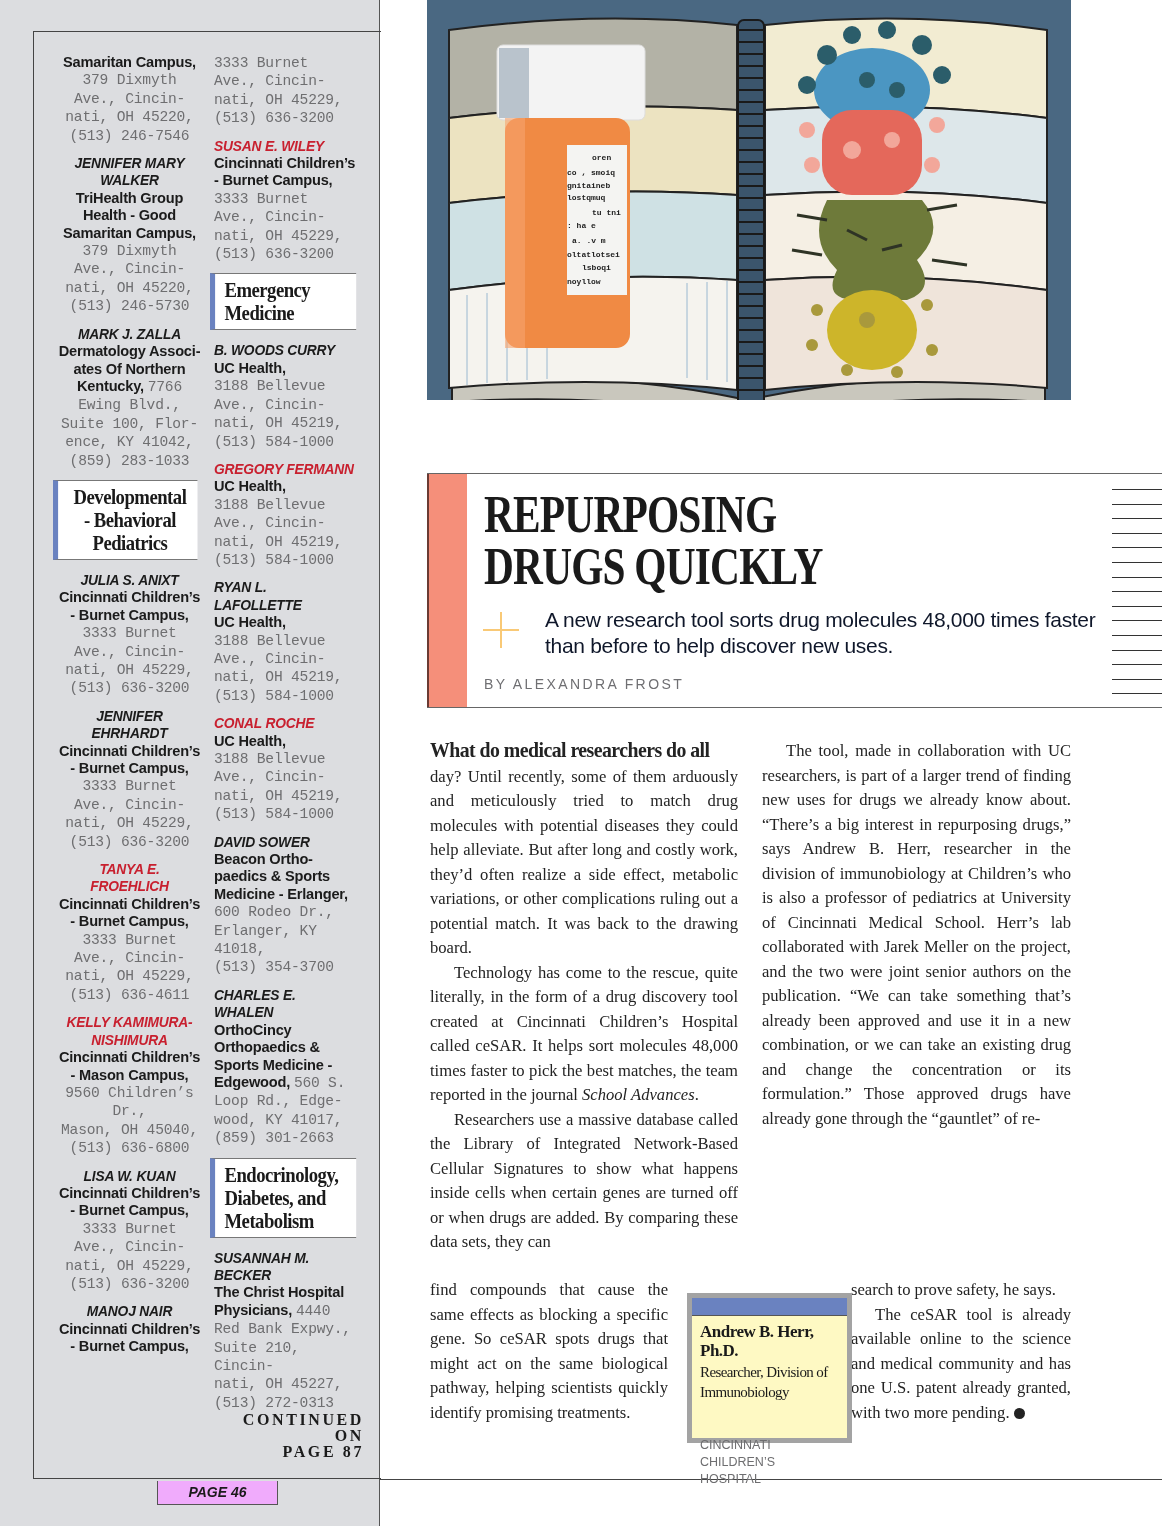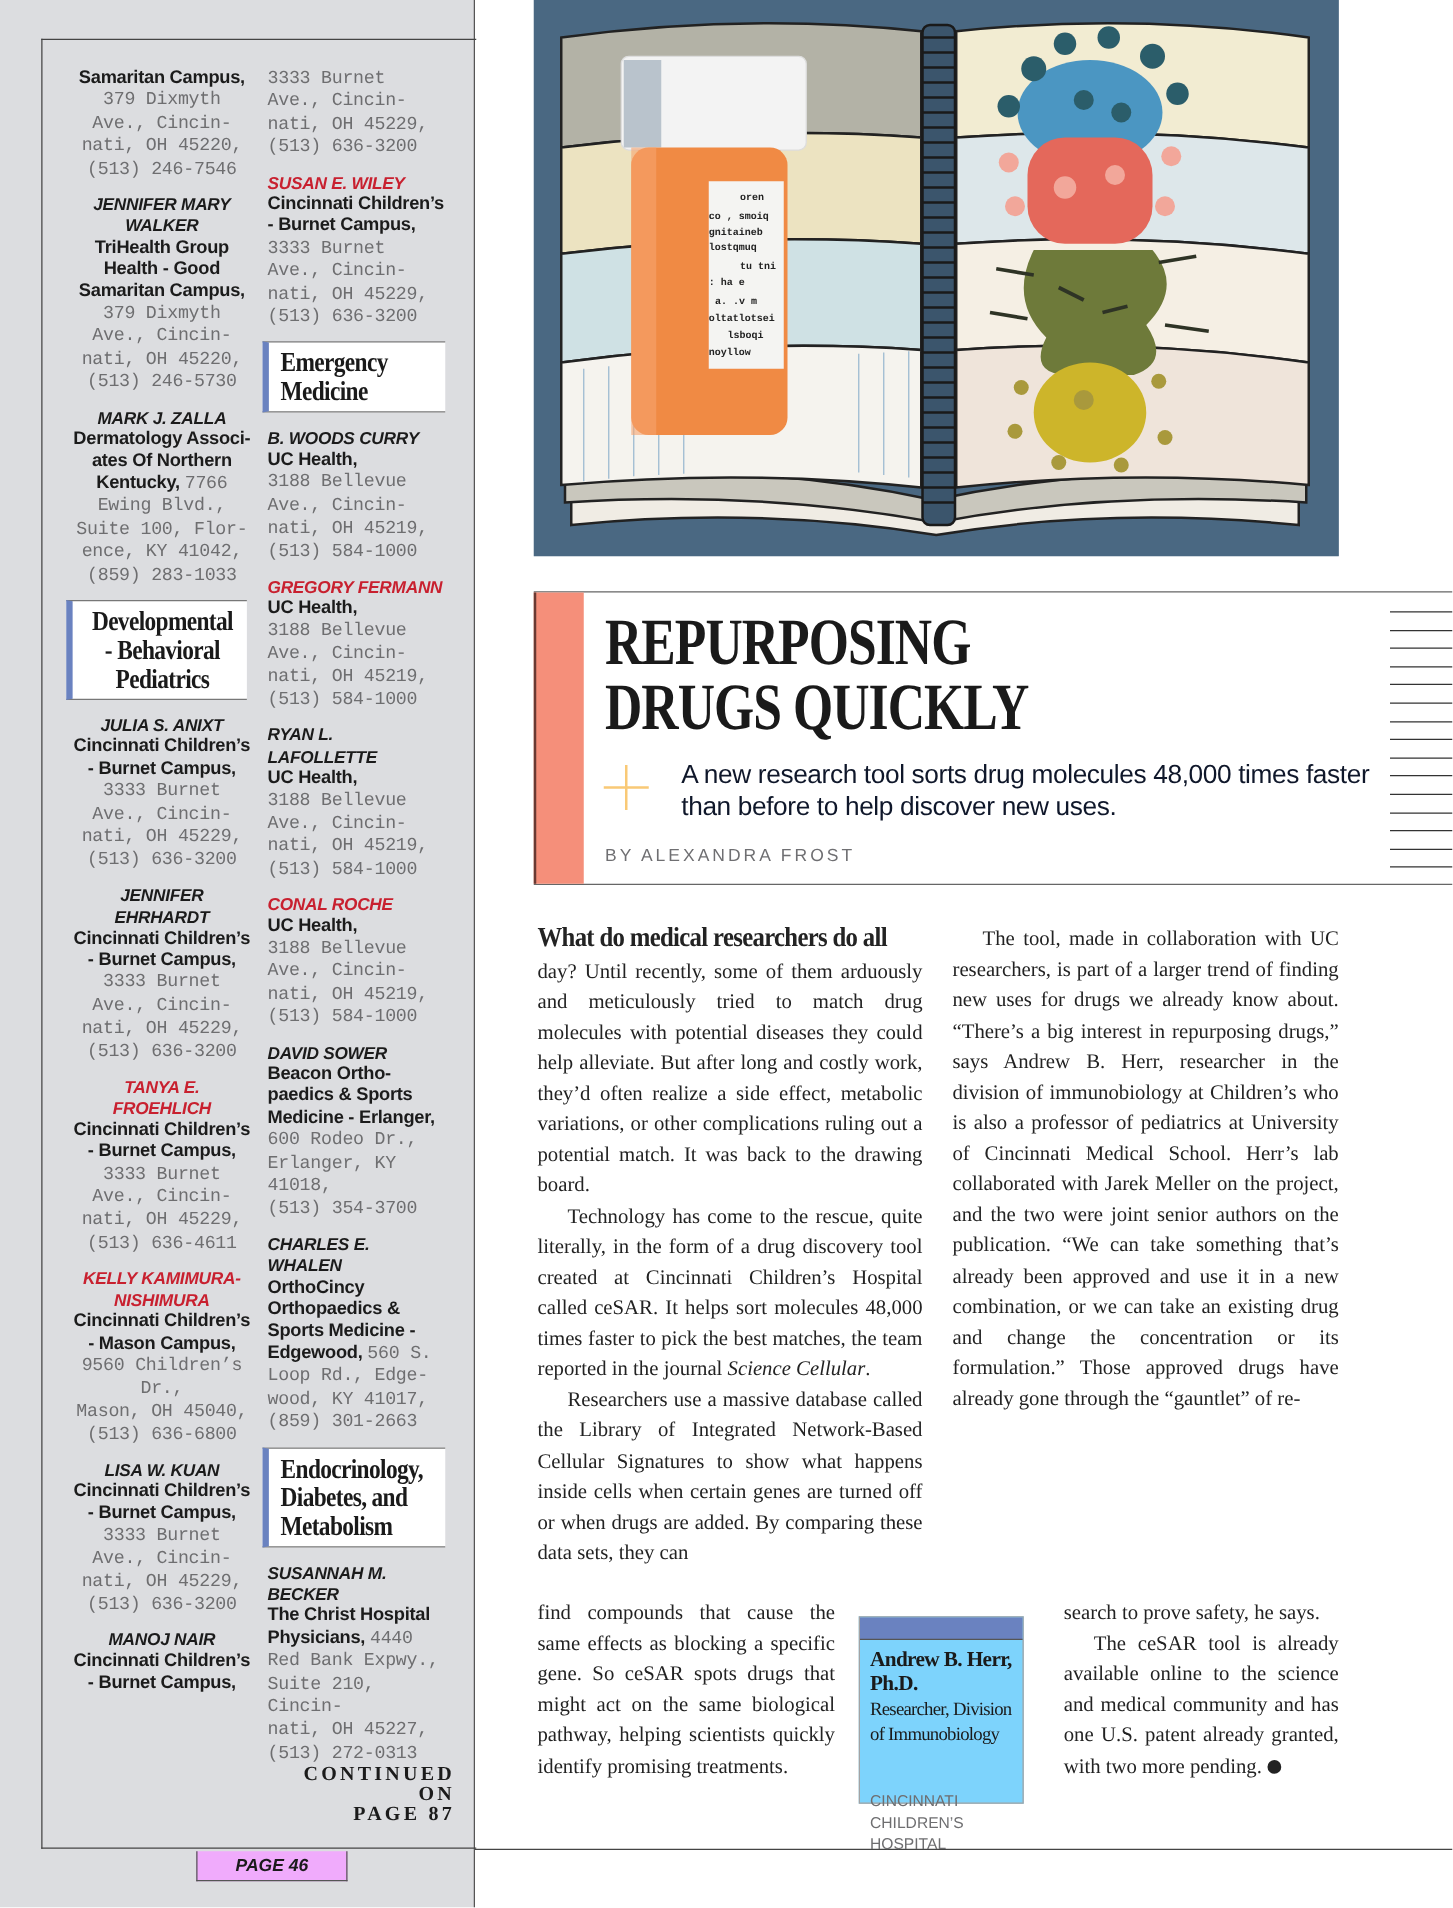--- a/index.html
+++ b/index.html
@@ -38,21 +38,21 @@
     line-height: 16px; color: #1b1b1b;
   }
   .page-tab {
     position: absolute; left: 157px; top: 1481px; width: 121px; height: 24px;
     background: #f0abfc; border: 1px solid #555; border-top: none;
     text-align: center; font-weight: bold; font-style: italic; font-size: 14px; line-height: 23px; color: #1b1b1b;
   }
   .bottom-rule { position: absolute; left: 380px; top: 1479px; width: 782px; height: 1px; background: #444; }
 
   
-  .illus { position: absolute; left: 427px; top: 0; width: 644px; height: 445px; background: #4a6882; overflow: hidden; }
+  .illus { position: absolute; left: 427px; top: 0; width: 644px; height: 400px; background: #4a6882; overflow: hidden; }
 
   
   .hdr {
     position: absolute; left: 427px; top: 473px; width: 735px; height: 235px;
     border-top: 1px solid #666; border-bottom: 1px solid #666; background: #fff;
   }
   .hdr .bar { position: absolute; left: 0; top: 0; width: 40px; height: 100%; background: #f58f7a; border-left: 2px solid #6a3a33; }
   .hdr .title {
     position: absolute; left: 57px; top: 14px; font-family: "Liberation Serif", serif; font-weight: bold;
     font-size: 53px; line-height: 52px; color: #1a1a1a; letter-spacing: -1px;
@@ -72,22 +72,22 @@
   .bcol2 { position: absolute; left: 762px; top: 739px; width: 309px; }
   .bcol3 { position: absolute; left: 851px; top: 1278px; width: 220px; }
   .bcol1b { position: absolute; left: 430px; top: 1278px; width: 238px; }
   .lead { font-weight: bold; font-size: 22px; letter-spacing: -0.6px; display: inline-block; transform: scaleX(0.9); transform-origin: left; white-space: nowrap; line-height: 26px; }
   .p { text-indent: 24px; }
   .p.first { text-indent: 0; }
   .end-icon { display: inline-block; width: 11px; height: 11px; border-radius: 50%; background: #222; color: #fff; font-size: 8px; line-height: 11px; text-align: center; vertical-align: middle; font-family: "Liberation Sans", sans-serif; font-weight: bold; }
 
   
   .caption {
-    position: absolute; left: 687px; top: 1293px; width: 132px; height: 150px;
-    border: 1px solid #a3a3a3; background: #7dd3fc;
+    position: absolute; left: 687px; top: 1293px; width: 165px; height: 150px;
+    border: 5px solid #a3a3a3; background: #fef9c3;
   }
   .caption .cbar { height: 18px; background: #6a82c0; border-bottom: 1px solid #555; }
   .caption .cname { padding: 6px 8px 0 8px; font-family: "Liberation Serif", serif; font-weight: bold; font-size: 17px; line-height: 19px; color: #1a1a1a; letter-spacing: -0.5px; }
   .caption .crole { padding: 2px 8px 0 8px; font-family: "Liberation Serif", serif; font-size: 15px; line-height: 20px; color: #1a1a1a; letter-spacing: -0.6px; }
   .caption .cinst { padding: 1px 8px 0 8px; font-size: 12.5px; line-height: 17px; color: #6e6e70; margin-top: 34px; }
 </style>
 </head>
 <body>
 
 <div class="sidebar-bg"></div>
@@ -338,21 +338,21 @@
       <div></div>
       <div></div>
       <div></div>
       <div></div>
       <div></div>
   </div>
 </div>
 
 <div class="body bcol1">
   <div class="p first"><span class="lead">What do medical researchers do all</span><br><span>day? Until recently, some of them arduously and meticulously tried to match drug molecules with potential diseases they could help alleviate. But after long and costly work, they’d often realize a side effect, metabolic variations, or other complications ruling out a potential match. It was back to the drawing board.</span></div>
-  <div class="p"><span>Technology has come to the rescue, quite literally, in the form of a drug discovery tool created at Cincinnati Children’s Hospital called ceSAR. It helps sort molecules 48,000 times faster to pick the best matches, the team reported in the journal </span><i>Science Cellular</i><span>.</span></div>
+  <div class="p"><span>Technology has come to the rescue, quite literally, in the form of a drug discovery tool created at Cincinnati Children’s Hospital called ceSAR. It helps sort molecules 48,000 times faster to pick the best matches, the team reported in the journal </span><i>School Advances</i><span>.</span></div>
   <div class="p">Researchers use a massive database called the Library of Integrated Network-Based Cellular Signatures to show what happens inside cells when certain genes are turned off or when drugs are added. By comparing these data sets, they can</div>
 </div>
 <div class="body bcol1b">
   <div class="p first">find compounds that cause the same effects as blocking a specific gene. So ceSAR spots drugs that might act on the same biological pathway, helping scientists quickly identify promising treatments.</div>
 </div>
 
 <div class="body bcol2">
   <div class="p">The tool, made in collaboration with UC researchers, is part of a larger trend of finding new uses for drugs we already know about. “There’s a big interest in repurposing drugs,” says Andrew B. Herr, researcher in the division of immunobiology at Children’s who is also a professor of pediatrics at University of Cincinnati Medical School. Herr’s lab collaborated with Jarek Meller on the project, and the two were joint senior authors on the publication. “We can take something that’s already been approved and use it in a new combination, or we can take an existing drug and change the concentration or its formulation.” Those approved drugs have already gone through the “gauntlet” of re-</div>
 </div>
 <div class="body bcol3">

